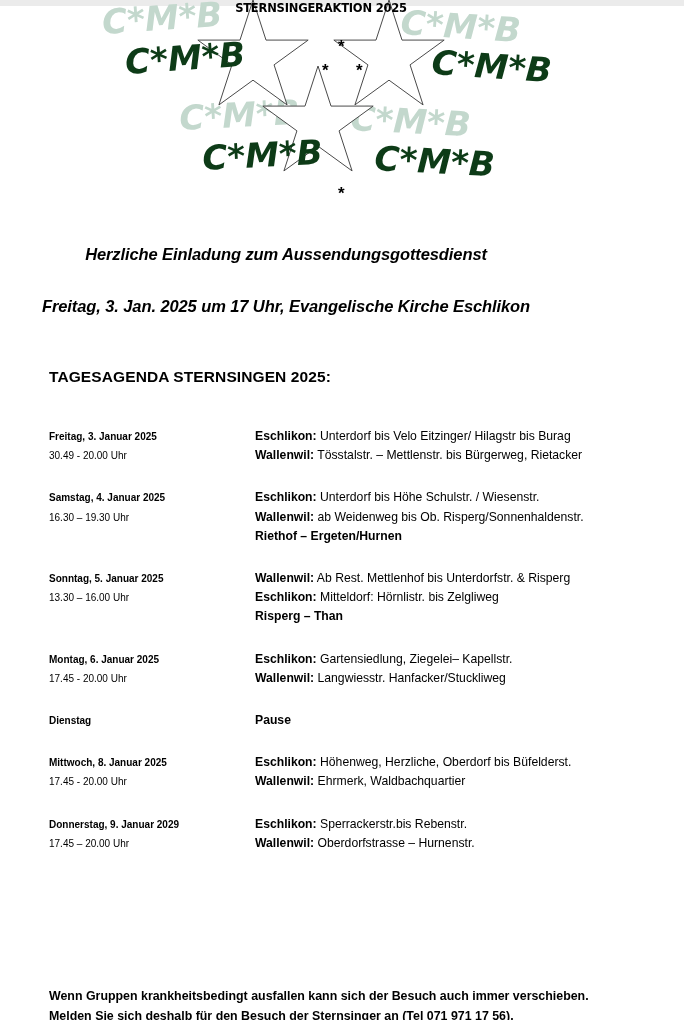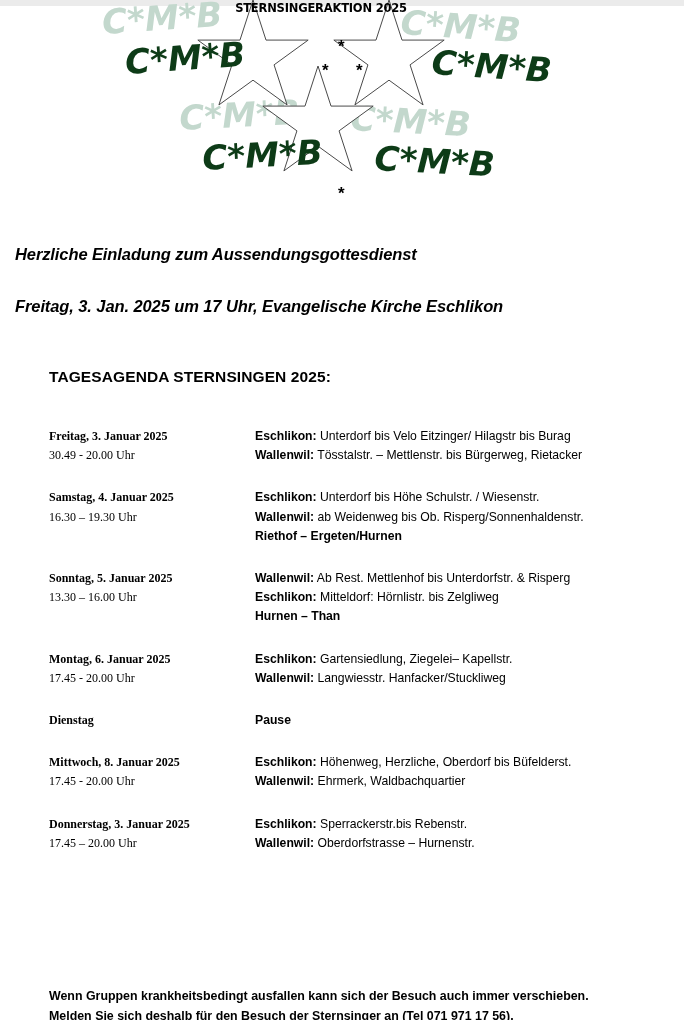--- a/index.html
+++ b/index.html
@@ -33,23 +33,23 @@
     width: 684px;
     height: 232px;
   }
   .header-graphic svg {
     display: block;
   }
 
   
   .invite {
     position: absolute;
-    left: 15px;
+    left: 4px;
     width: 564px;
-    text-align: left;
+    text-align: center;
     font-style: italic;
     font-weight: bold;
     font-size: 16.5px;
     letter-spacing: -0.1px;
   }
   .invite-line1 { top: 245px; }
   .invite-line2 { top: 297px; }
 
   
   .agenda-heading {
@@ -69,23 +69,22 @@
     width: 600px;
   }
   .agenda-row {
     display: flex;
     align-items: flex-start;
     margin-bottom: 23px;
   }
   .col-when {
     width: 206px;
     flex: 0 0 206px;
-    font-size: 12px;
+    font-size: 10px;
     line-height: 19.2px;
-    font-family: Liberation Serif, serif;
   }
   .col-what {
     flex: 1 1 auto;
     font-size: 12.2px;
     line-height: 19.2px;
   }
   .day {
     font-weight: bold;
     display: block;
   }
@@ -172,21 +171,21 @@
       </div>
     </div>
     <div class="agenda-row">
       <div class="col-when">
         <span class="day">Sonntag, 5. Januar 2025</span>
         <span class="time">13.30 – 16.00 Uhr</span>
       </div>
       <div class="col-what">
         <span class="what-line"><span class="place">Wallenwil:</span><span> Ab Rest. Mettlenhof bis Unterdorfstr. &amp; Risperg</span></span>
         <span class="what-line"><span class="place">Eschlikon:</span><span> Mitteldorf: Hörnlistr. bis Zelgliweg</span></span>
-        <span class="what-line extra">Hurnen – Than</span>
+        <span class="what-line extra">Risperg – Than</span>
       </div>
     </div>
     <div class="agenda-row">
       <div class="col-when">
         <span class="day">Montag, 6. Januar 2025</span>
         <span class="time">17.45 - 20.00 Uhr</span>
       </div>
       <div class="col-what">
         <span class="what-line"><span class="place">Eschlikon:</span><span> Gartensiedlung, Ziegelei– Kapellstr.</span></span>
         <span class="what-line"><span class="place">Wallenwil:</span><span>  Langwiesstr. Hanfacker/Stuckliweg</span></span>
@@ -205,21 +204,21 @@
         <span class="day">Mittwoch, 8. Januar 2025</span>
         <span class="time">17.45 - 20.00 Uhr</span>
       </div>
       <div class="col-what">
         <span class="what-line"><span class="place">Eschlikon:</span><span> Höhenweg, Herzliche, Oberdorf bis Büfelderst.</span></span>
         <span class="what-line"><span class="place">Wallenwil:</span><span> Ehrmerk, Waldbachquartier</span></span>
       </div>
     </div>
     <div class="agenda-row">
       <div class="col-when">
-        <span class="day">Donnerstag, 3. Januar 2025</span>
+        <span class="day">Donnerstag, 9. Januar 2029</span>
         <span class="time">17.45 – 20.00 Uhr</span>
       </div>
       <div class="col-what">
         <span class="what-line"><span class="place">Eschlikon:</span><span> Sperrackerstr.bis Rebenstr.</span></span>
         <span class="what-line"><span class="place">Wallenwil:</span><span> Oberdorfstrasse – Hurnenstr.</span></span>
       </div>
     </div>
   </div>
 
 <div class="footer-note">

